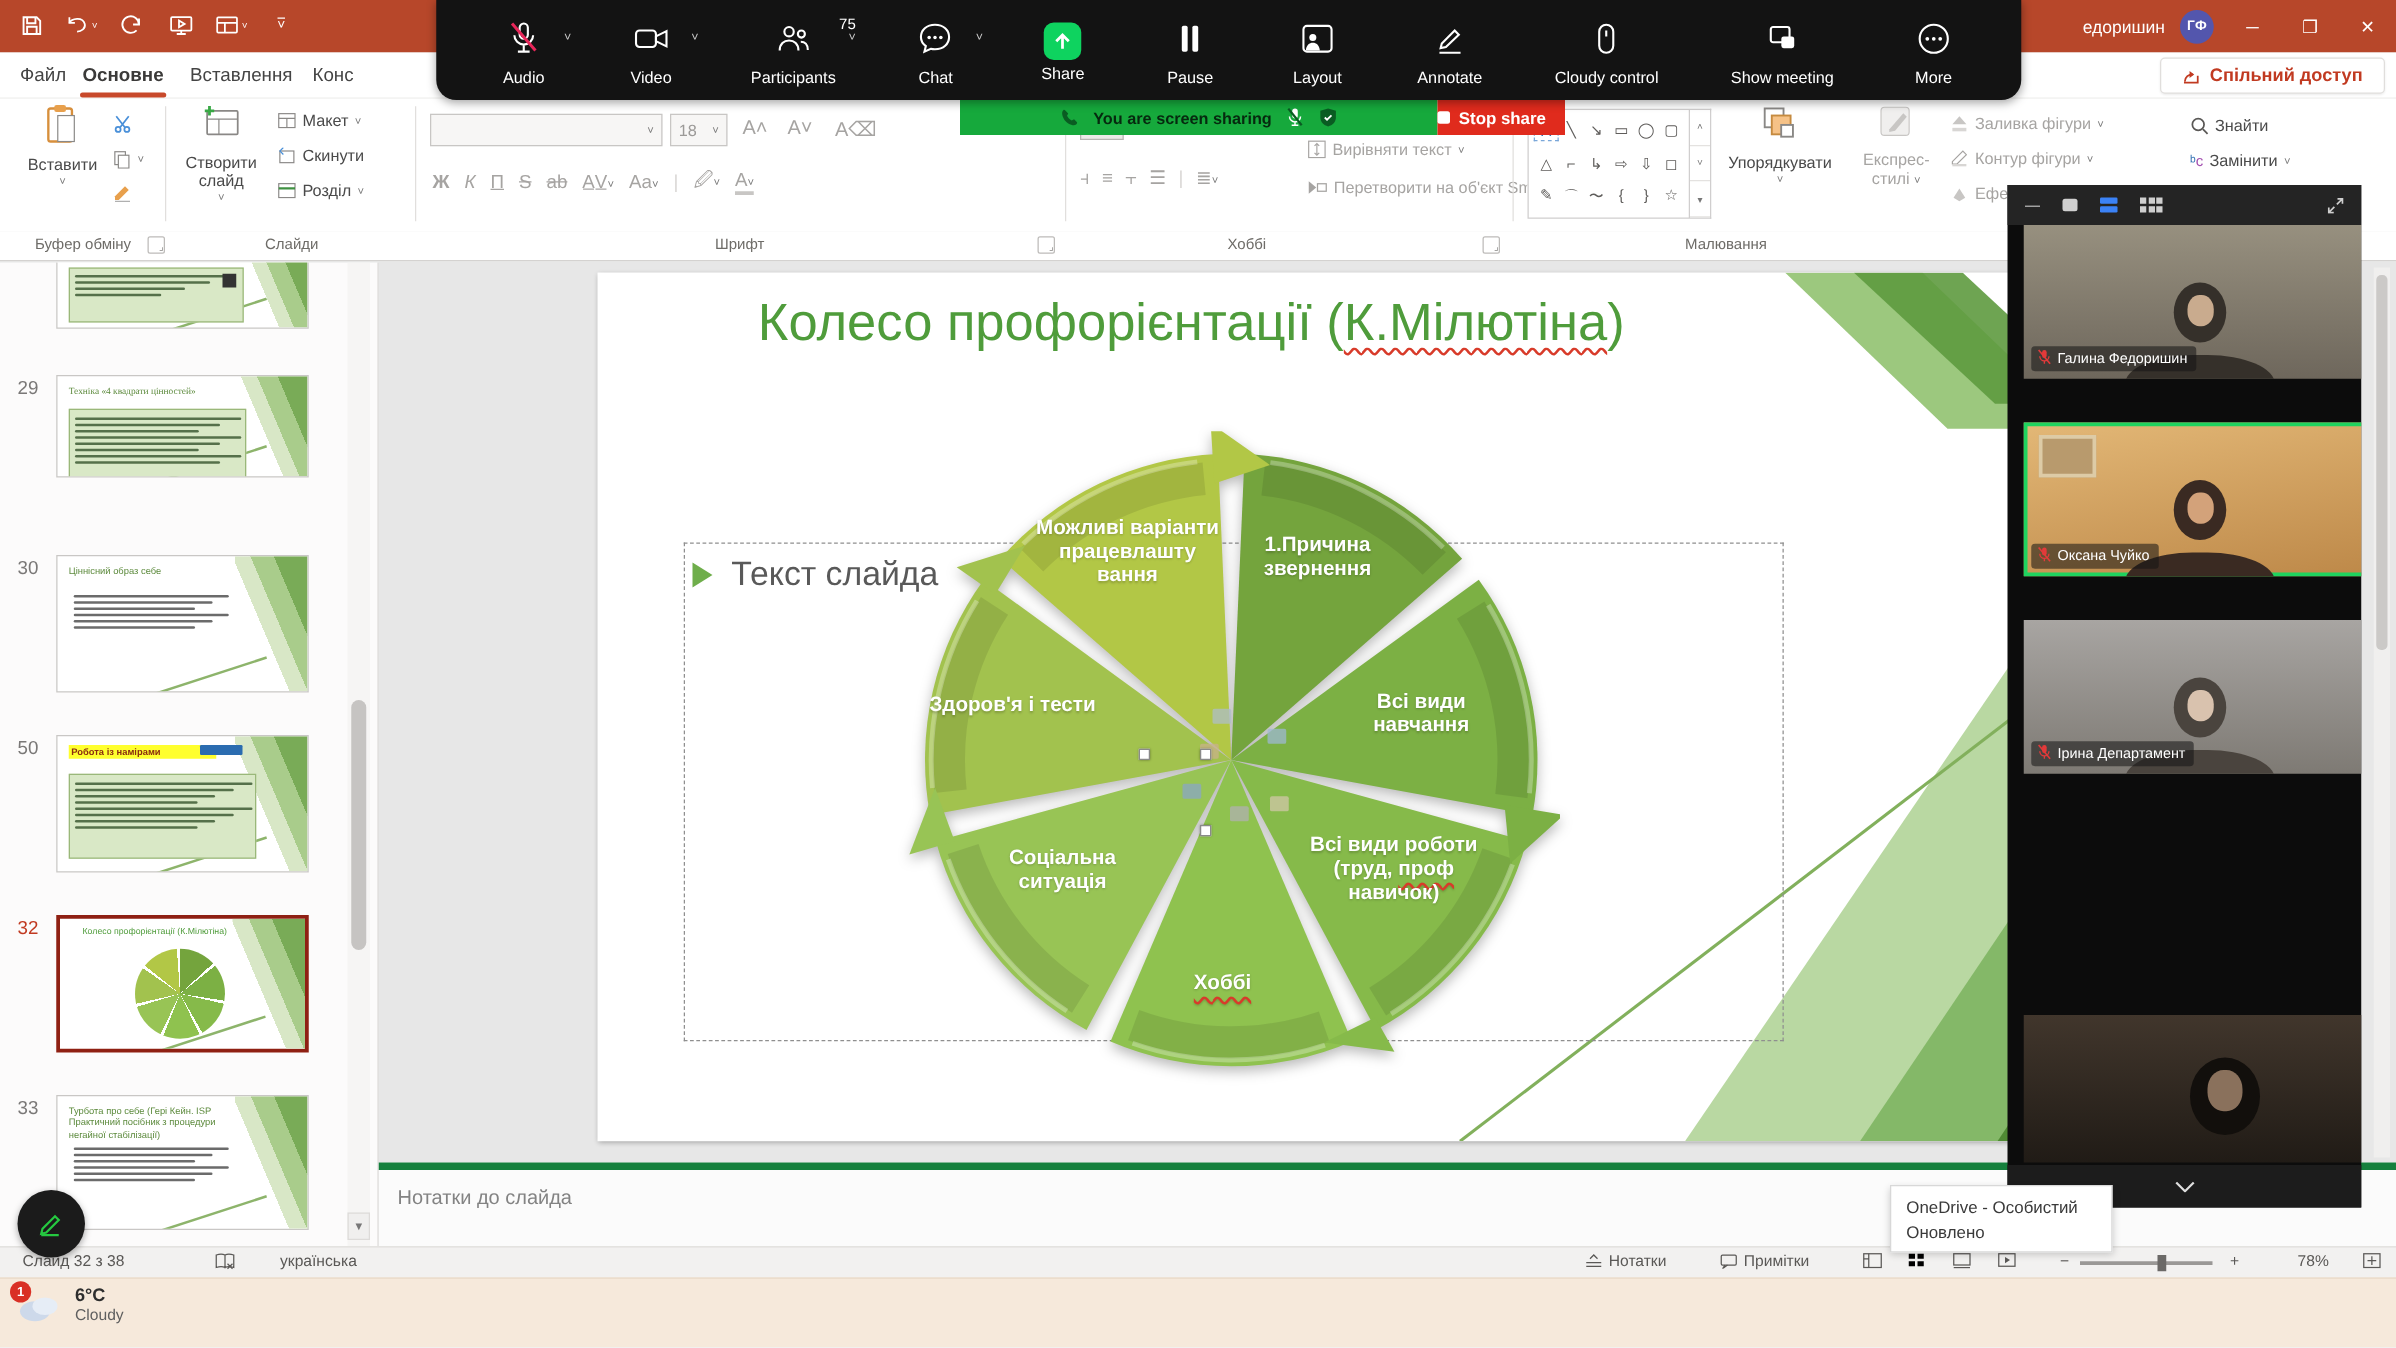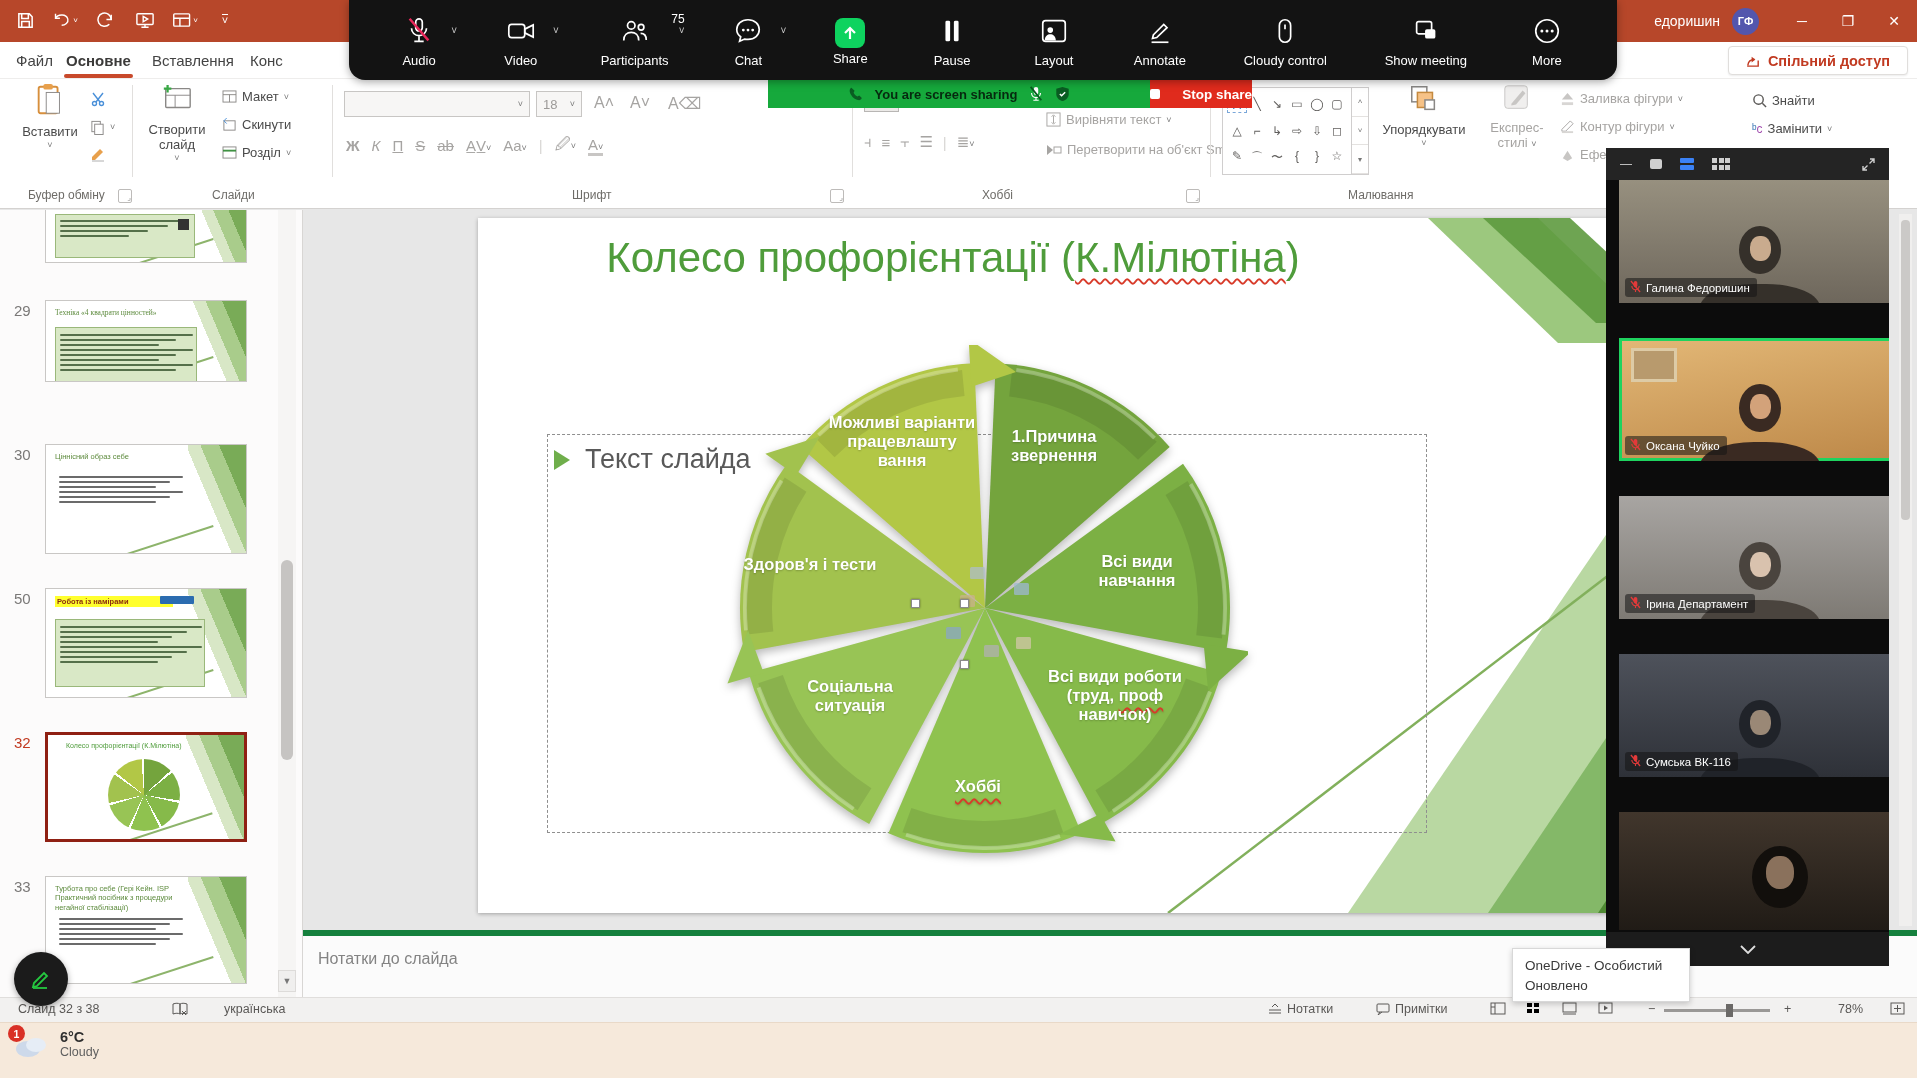--- a/index.html
+++ b/index.html
@@ -8,21 +8,21 @@
   #app { position:relative; width:1917px; height:1078px; background:#e7e7e7; overflow:hidden; }
   .abs { position:absolute; }
 
   
   .titlebar { position:absolute; left:0; top:0; width:1917px; height:42px; background:#b7472a; }
   .qat { position:absolute; left:12px; top:7px; display:flex; gap:14px; align-items:center; }
   .qat .qbtn { width:26px; height:26px; display:flex; align-items:center; justify-content:center; color:#fff; }
   .qat svg { stroke:#fff; fill:none; stroke-width:1.6; }
   .tb-right { position:absolute; right:0; top:0; height:42px; display:flex; align-items:center; }
   .tb-title { color:#fff; font-size:14px; margin-right:12px; }
-  .tb-avatar { width:27px; height:27px; border-radius:50%; background:#5356ad; color:#fff; font-size:11px; display:flex; align-items:center; justify-content:center; margin-right:20px; font-weight:bold; }
+  .tb-avatar { width:27px; height:27px; border-radius:50%; background:#5356ad; color:#fff; font-size:11px; display:flex; align-items:center; justify-content:center; margin-right:8px; font-weight:bold; }
   .winbtn { width:46px; height:42px; color:#fff; font-size:14px; display:flex; align-items:center; justify-content:center; }
 
   
   .tabrow { position:absolute; left:0; top:42px; width:1917px; height:37px; background:#ffffff; border-bottom:1px solid #eeedec; }
   .tab { position:absolute; top:0; height:36px; display:flex; align-items:center; font-size:15px; color:#444; padding:0 4px; }
   .tab.active { font-weight:bold; color:#3b3a39; }
   .tab.active::after { content:""; position:absolute; left:2px; right:2px; bottom:0; height:4px; background:#c8492b; border-radius:2px; }
   .sharebtn { position:absolute; left:1728px; top:4px; width:180px; height:29px; background:#fff; border:1px solid #e0dedc; border-radius:4px; display:flex; align-items:center; justify-content:center; gap:7px; color:#c13a21; font-weight:bold; font-size:14.5px; box-shadow:0 1px 2px rgba(0,0,0,.08); }
 
   
@@ -89,21 +89,21 @@
   .badge { position:absolute; background:#d93025; color:#fff; border-radius:50%; display:flex; align-items:center; justify-content:center; font-weight:bold; }
 
   
   .zoombar { position:absolute; left:349px; top:0; width:1268px; height:80px; background:#131313; border-radius:0 0 16px 16px; display:flex; align-items:center; justify-content:space-between; padding:4px 48px 0 48px; z-index:60; box-shadow:0 2px 8px rgba(0,0,0,.35); }
   .zb-item { position:relative; display:flex; flex-direction:column; align-items:center; color:#fff; min-width:44px; }
   .zb-item .lbl { font-size:13px; margin-top:3px; white-space:nowrap; }
   .zb-chev { position:absolute; right:-16px; top:9px; font-size:10px; color:#ccc; }
   .zb-badge { position:absolute; top:-4px; right:-16px; font-size:12px; color:#fff; }
   .share-banner { position:absolute; left:768px; top:80px; width:382px; height:28px; background:#16a93c; z-index:59; display:flex; align-items:center; justify-content:center; gap:12px; }
   .share-banner .bt { color:#06290f; font-weight:bold; font-size:13px; }
-  .stopshare { position:absolute; left:1150px; top:80px; width:102px; height:28px; background:#e02b1d; z-index:59; display:flex; align-items:center; justify-content:space-between; gap:7px; color:#fff; font-weight:bold; font-size:13.5px; }
+  .stopshare { position:absolute; left:1150px; top:80px; width:102px; height:28px; background:#e02b1d; z-index:59; display:flex; align-items:center; justify-content:flex-start; gap:7px; color:#fff; font-weight:bold; font-size:13.5px; }
   .stopshare .sq { width:10px; height:10px; background:#fff; border-radius:2px; }
 
   
   .videopanel { position:absolute; left:1606px; top:148px; width:283px; height:818px; background:#0c0c0c; z-index:55; }
   .vp-ctrl { height:32px; background:#242424; display:flex; align-items:center; gap:18px; padding:0 14px; }
   .vp-ctrl .ci { color:#cfcfcf; font-size:12px; display:flex; align-items:center; }
   .tiles { position:absolute; left:0; top:32px; width:283px; height:750px; overflow:hidden; }
   .tile { position:absolute; left:13px; width:283px; height:123px; overflow:hidden; }
   .tile.active { outline:3px solid #1fd35f; outline-offset:-3px; }
   .namebar { position:absolute; left:6px; bottom:6px; background:rgba(20,20,20,.55); border-radius:3px; padding:2px 7px 2px 5px; display:flex; align-items:center; gap:5px; color:#fff; font-size:11.5px; white-space:nowrap; }
@@ -816,33 +816,20 @@
           <div class="psn-body" style="width: 120px; height: 52px; left: 81px; top: 104px; background: rgb(74, 68, 62);"></div>
           <div class="namebar">
             <span><svg width="11" height="13" viewBox="0 0 12 14">
                 <rect x="4" y="1" width="4" height="7" rx="2" fill="#e33a3a"></rect>
                 <path d="M2 6.5a4 4 0 0 0 8 0M6 10.5v2.5" stroke="#e33a3a" fill="none" stroke-width="1.2"></path>
                 <path d="M1 1l10 12" stroke="#e33a3a" stroke-width="1.4"></path>
               </svg></span>
             <span>Ірина Департамент</span>
           </div>
         </div>
-        <div class="tile" style="top: 474px; background: linear-gradient(rgb(78, 82, 91), rgb(46, 49, 56));">
-          <div class="psn-head" style="width: 42px; height: 48px; left: 120px; top: 46px; background: rgb(32, 35, 41);"></div>
-          <div style="position: absolute; left: 130.5px; top: 56px; width: 21px; height: 24.7059px; border-radius: 46%; background: rgb(154, 136, 118);"></div>
-          <div class="psn-body" style="width: 120px; height: 52px; left: 81px; top: 104px; background: rgb(32, 35, 41);"></div>
-          <div class="namebar">
-            <span><svg width="11" height="13" viewBox="0 0 12 14">
-                <rect x="4" y="1" width="4" height="7" rx="2" fill="#e33a3a"></rect>
-                <path d="M2 6.5a4 4 0 0 0 8 0M6 10.5v2.5" stroke="#e33a3a" fill="none" stroke-width="1.2"></path>
-                <path d="M1 1l10 12" stroke="#e33a3a" stroke-width="1.4"></path>
-              </svg></span>
-            <span>Сумська ВК-116</span>
-          </div>
-        </div>
         <div class="tile" style="top: 632px; background: linear-gradient(rgb(65, 54, 44), rgb(31, 26, 21));">
           <div class="psn-head" style="width: 56px; height: 62px; left: 133px; top: 34px; background: rgb(18, 15, 12);"></div>
           <div style="position: absolute; left: 147px; top: 44px; width: 28px; height: 32.9412px; border-radius: 46%; background: rgb(138, 113, 92);"></div>
         </div>
       </div>
     <div class="vp-chevrow">
         <svg width="16" height="9" viewBox="0 0 16 9">
           <path d="M1 1l7 7 7-7" stroke="#ddd" fill="none" stroke-width="1.8"></path>
         </svg>
       </div>

